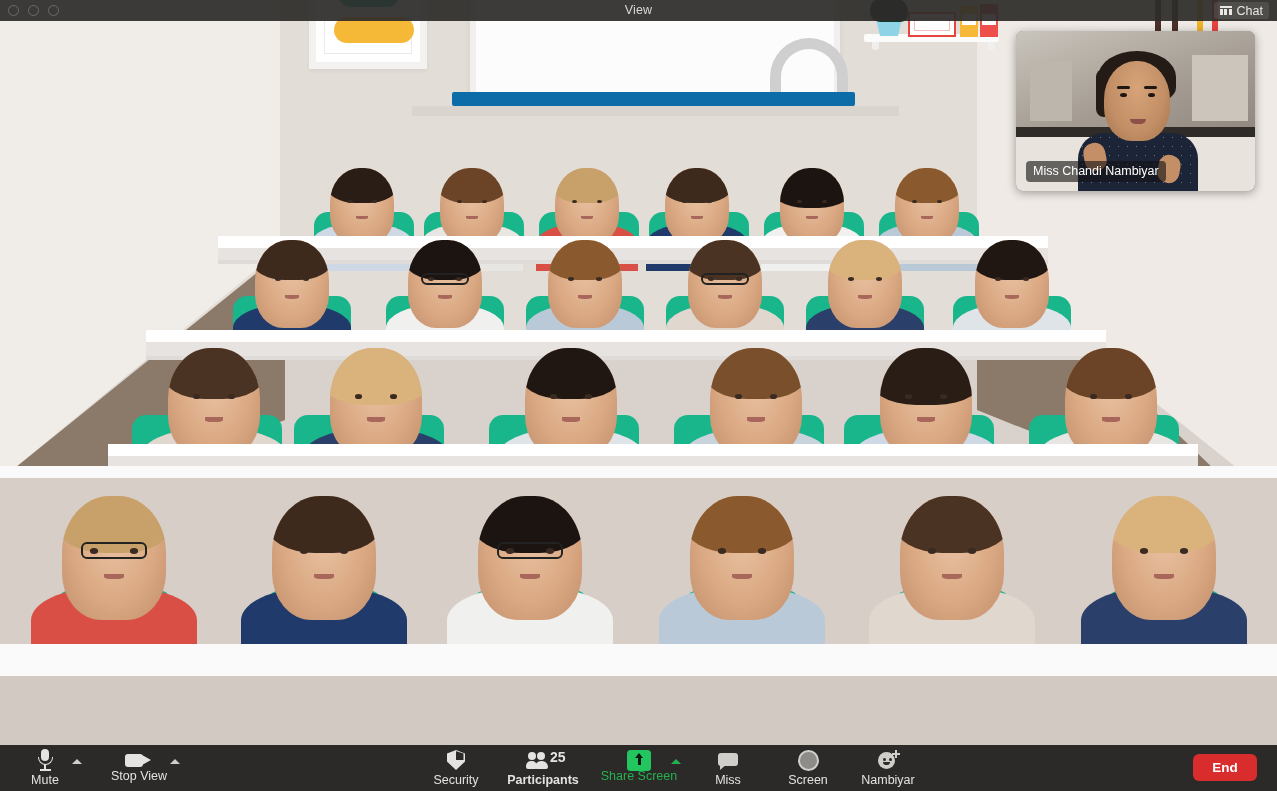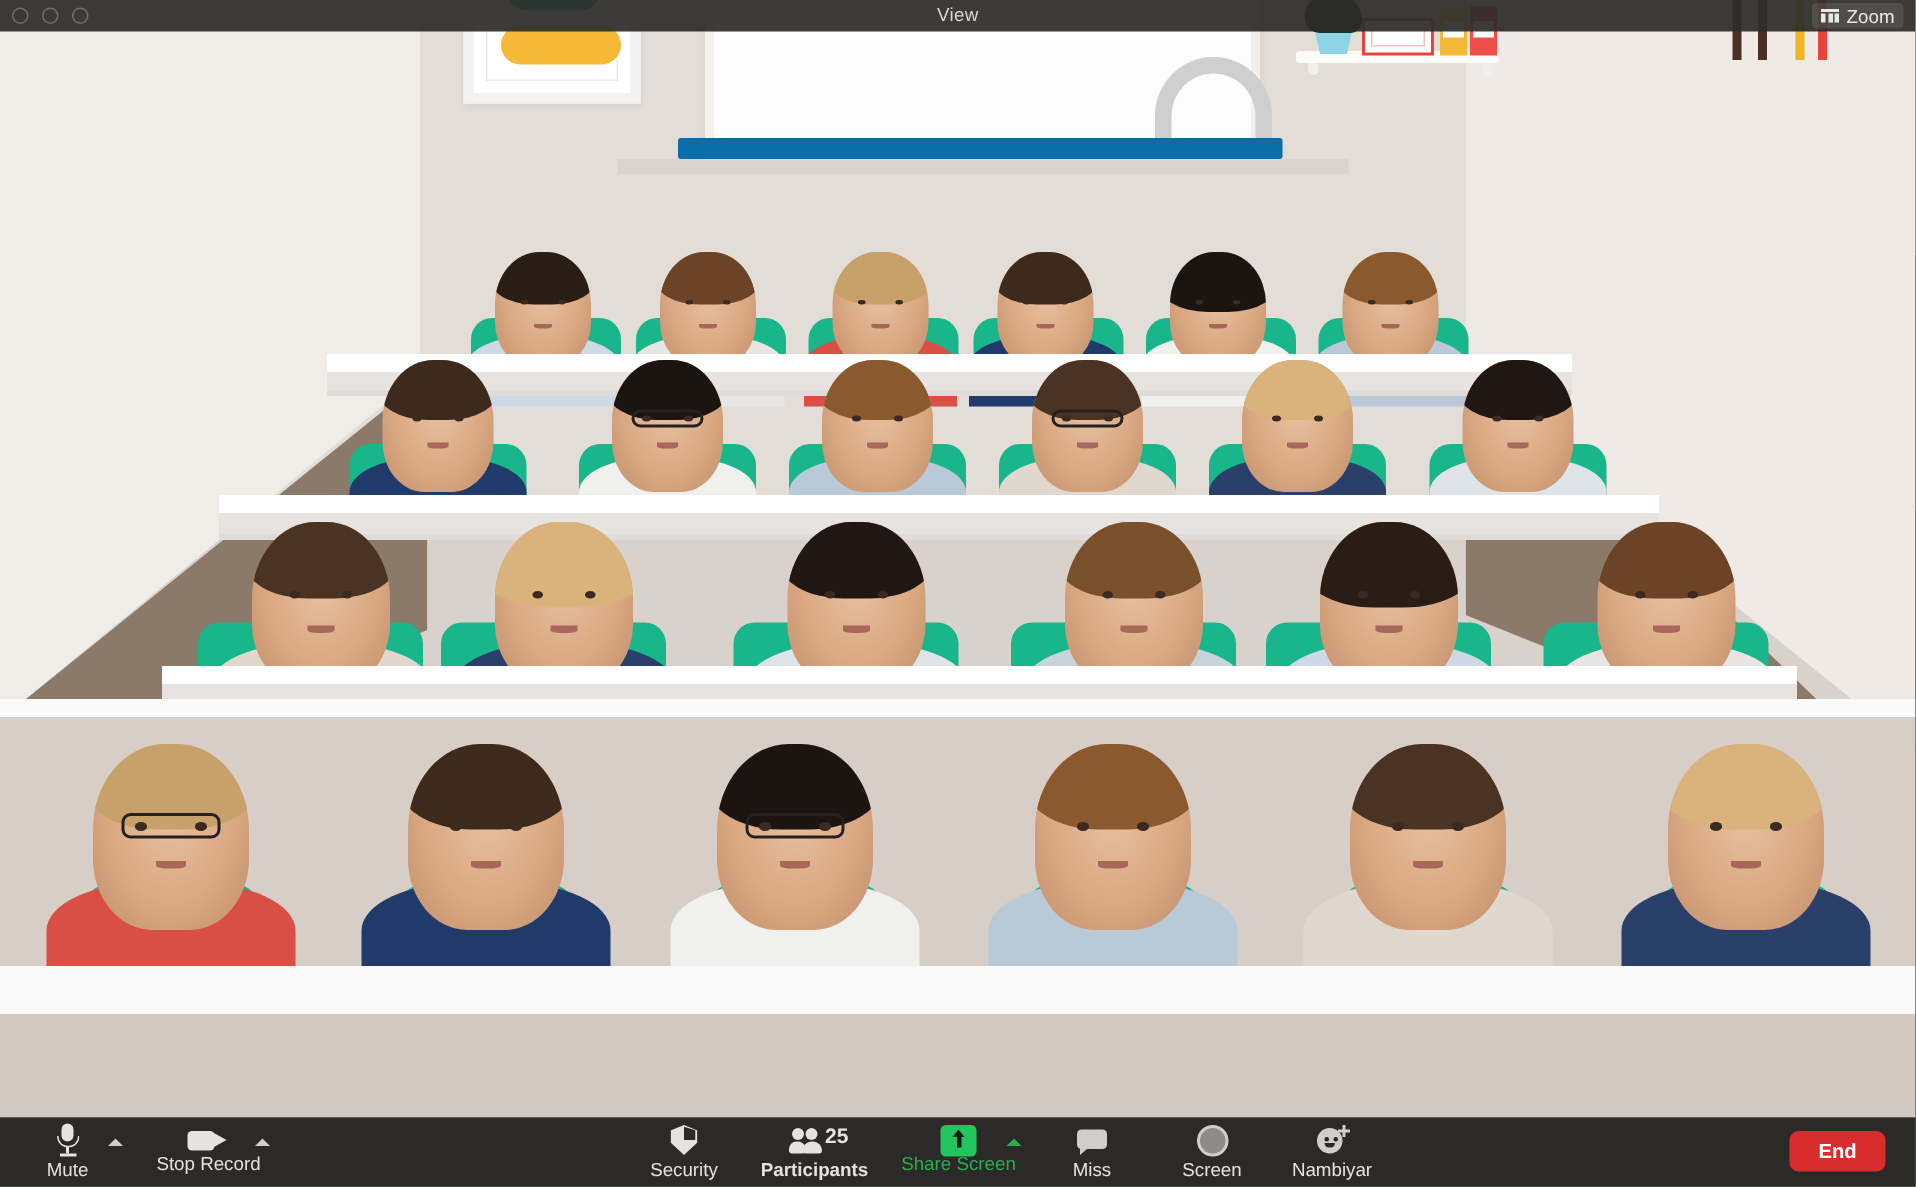--- a/index.html
+++ b/index.html
@@ -516,36 +516,57 @@
           <div class="hair" style="background: rgb(217, 178, 124);"></div>
           <div class="eye l"></div>
           <div class="eye r"></div>
           <div class="mouth"></div>
         </div>
         <div class="front-desk" style="top: 644px; height: 32px;"></div>
         <div style="position: absolute; left: 0px; top: 676px; width: 1277px; height: 69px; background: rgb(210, 201, 195);"></div>
       </div>
   </div>
 
+  <div id="selfview">
+    <div id="sv-bg"></div>
+    <div class="sv-dark" style="left:0;top:96px;width:239px;height:10px;"></div>
+    <div class="sv-shelf" style="left:0;top:106px;width:239px;height:54px;"></div>
+    <div class="sv-shelf" style="left:14px;top:30px;width:42px;height:60px;background:#bdb6ac;"></div>
+    <div class="sv-shelf" style="left:176px;top:24px;width:56px;height:66px;background:#cbc5bb;"></div>
+    <div id="sv-person">
+      <div class="sv-body"></div>
+      <div class="sv-hair"></div>
+      <div class="sv-hair2"></div>
+      <div class="sv-head"></div>
+      <div class="sv-brow l"></div>
+      <div class="sv-brow r"></div>
+      <div class="sv-eye l"></div>
+      <div class="sv-eye r"></div>
+      <div class="sv-mouth"></div>
+      <div class="sv-hand" style="left:10px;top:96px;transform:rotate(-12deg);"></div>
+      <div class="sv-hand" style="left:84px;top:108px;transform:rotate(10deg);"></div>
+    </div>
+    <div id="sv-name">Miss Chandi Nambiyar</div>
+  </div>
 
   <div id="titlebar">
     <div id="traffic">
       <span class="tl"></span>
       <span class="tl"></span>
       <span class="tl"></span>
     </div>
     <div id="title-text">View</div>
     <div id="view-btn">
       <span class="grid-ico">
           <i></i>
           <i></i>
           <i></i>
           <i></i>
         </span>
-      <span>Zoom</span>
+      <span>Chat</span>
     </div>
   </div>
 
   <div id="toolbar">
 
     <div class="tb-item" style="left:16px;width:58px;">
       <span class="tb-ico">
         <span class="ico-mic">
             <span class="cap"></span>
             <span class="arc"></span>
@@ -557,21 +578,21 @@
     </div>
     <span class="chev" style="left:72px;"></span>
 
     <div class="tb-item" style="left:108px;width:62px;">
       <span class="tb-ico">
         <span class="ico-cam">
             <span class="body"></span>
             <span class="lens"></span>
           </span>
       </span>
-      <span class="tb-label" style="position:absolute;top:22px;left:-7px;width:76px;text-align:center;">Stop Record</span>
+      <span class="tb-label" style="position:absolute;top:22px;left:-7px;width:76px;text-align:center;">Stop View</span>
     </div>
     <span class="chev" style="left:170px;"></span>
 
     <div class="tb-item" style="left:428px;width:56px;">
       <span class="tb-ico">
         <span class="ico-shield">
             <span class="s"></span>
             <span class="wedge"></span>
           </span>
       </span>

